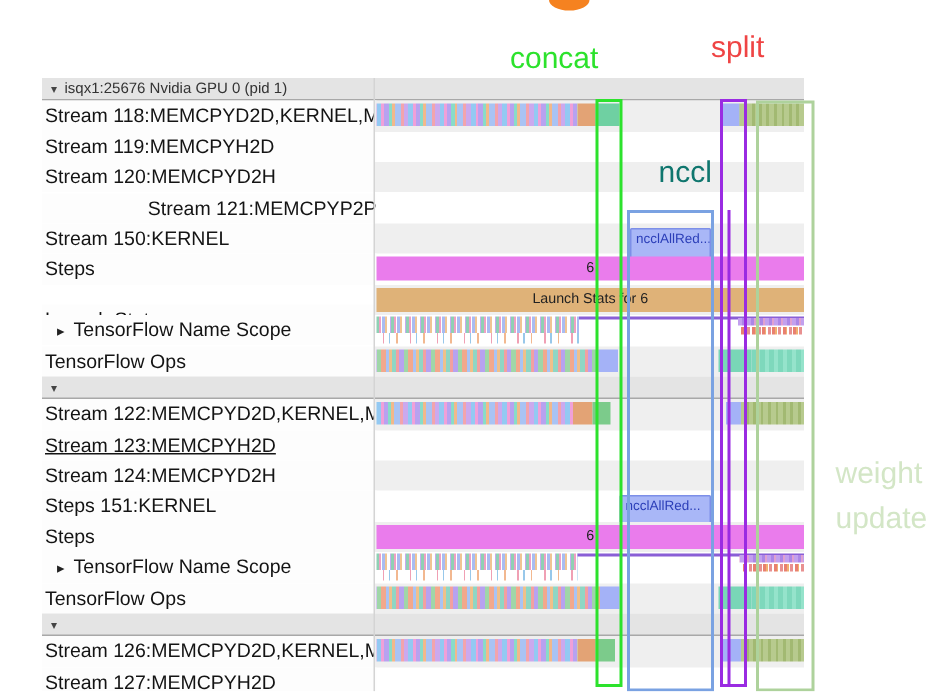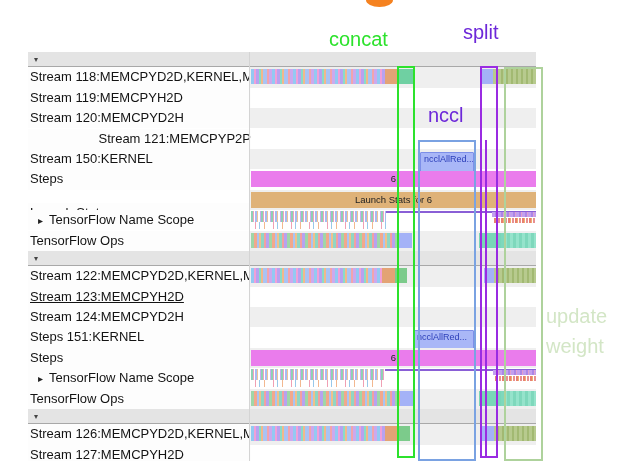--- a/index.html
+++ b/index.html
@@ -38,32 +38,33 @@
       transparent 0 4px,#f0a0b4 4px 5px,transparent 5px 8px,#98c8ea 8px 9px,
       transparent 9px 13px,#f2b890 13px 14px,transparent 14px 18px);}
   .seg-hline{top:1px;height:2px;background:#8a5fd6;}
   .seg-scope_seg{top:2px;height:5px;background:repeating-linear-gradient(90deg,
       #c2a0ee 0 3px,#ab86e6 3px 5px,#e0a0d0 5px 6px);}
   .seg-redticks{top:8px;height:5px;background:repeating-linear-gradient(90deg,
       #e88070 0 2px,#f0b070 2px 3px,#ffffff 3px 4px,#e89090 4px 6px,#ffffff 6px 7px);}
   
   .ann-box{position:absolute;box-sizing:border-box;z-index:6;background:transparent;}
   .ann-line{position:absolute;width:2px;z-index:6;}
-  .ann-label{position:absolute;z-index:7;font-size:20px;white-space:nowrap;}
+  .ann-label{position:absolute;z-index:7;font-size:20px;white-space:nowrap;margin-left:11px;}
   #divider{position:absolute;left:249px;top:52px;width:1px;height:409px;background:#d4d4d4;z-index:2;}
   #orange-marker{position:absolute;border-radius:50%;z-index:7;}
   #label-weight{line-height:30px;}
 </style>
 </head>
 <body>
 
 <div id="app">
   <div id="rows">
       <div class="hdr" style="top: 52px; height: 15.3px;">
         <span class="tri">▾</span>
+        <span>isqx1:25676 Nvidia GPU 0 (pid 1)</span>
       </div>
       <div class="rowlabel" style="top: 67.3px; height: 20.4px; line-height: 20.4px; padding-left: 2px;"><span>Stream 118:MEMCPYD2D,KERNEL,ME</span></div>
       <div class="lane alt" style="top: 67.3px; height: 20.4px;">
         <div class="seg seg-multistripe" style="left: 1px; width: 134px;"></div>
         <div class="seg seg-solid" style="left: 135px; width: 12px; background: rgb(227, 163, 117);"></div>
         <div class="seg seg-solid" style="left: 147px; width: 16px; background: rgb(111, 208, 162);"></div>
         <div class="seg seg-solid" style="left: 230px; width: 13px; background: rgb(164, 178, 247);"></div>
         <div class="seg seg-olivestripe" style="left: 243px; width: 43px;"></div>
       </div>
       <div class="rowlabel" style="top: 87.7px; height: 20.4px; line-height: 20.4px; padding-left: 2px;"><span>Stream 119:MEMCPYH2D</span></div>
@@ -153,20 +154,20 @@
     </div>
   <div id="divider"></div>
 
   <div class="ann-box" id="box-concat" style="left: 397px; top: 66px; width: 18px; height: 392px; border: 2px solid rgb(44, 226, 44);"></div>
   <div class="ann-box" id="box-split" style="left: 480px; top: 66px; width: 18px; height: 392px; border: 2px solid rgb(154, 43, 226);"></div>
   <div class="ann-line" id="line-split-inner" style="left: 485px; top: 140px; height: 318px; background: rgb(154, 43, 226);"></div>
   <div class="ann-box" id="box-nccl" style="left: 418px; top: 140px; width: 58px; height: 321px; border: 2px solid rgb(122, 162, 226);"></div>
   <div class="ann-box" id="box-weight" style="left: 504px; top: 67px; width: 39px; height: 394px; border: 2px solid rgb(174, 210, 156);"></div>
 
   <div class="ann-label" id="label-concat" style="left: 329px; top: 28px; color: rgb(44, 226, 44);">concat</div>
-  <div class="ann-label" id="label-split" style="left: 463px; top: 21px; color: #6d28d9; text-align: right;">split</div>
-  <div class="ann-label" id="label-nccl" style="left: 428px; top: 104px; color: #6d28d9;">nccl</div>
+  <div class="ann-label" id="label-split" style="left: 463px; top: 21px; color: #ef4444; text-align: right;">split</div>
+  <div class="ann-label" id="label-nccl" style="left: 428px; top: 104px; color: #0f766e;">nccl</div>
   <div class="ann-label" id="label-weight" style="left: 546px; top: 301px; color: rgb(211, 230, 198);">
+    <div>weight</div>
     <div>update</div>
-    <div>weight</div>
   </div>
   <div id="orange-marker" style="left: 366px; top: -7px; width: 27px; height: 14px; background: rgb(245, 130, 32);"></div>
 </div>
 
 </body></html>

